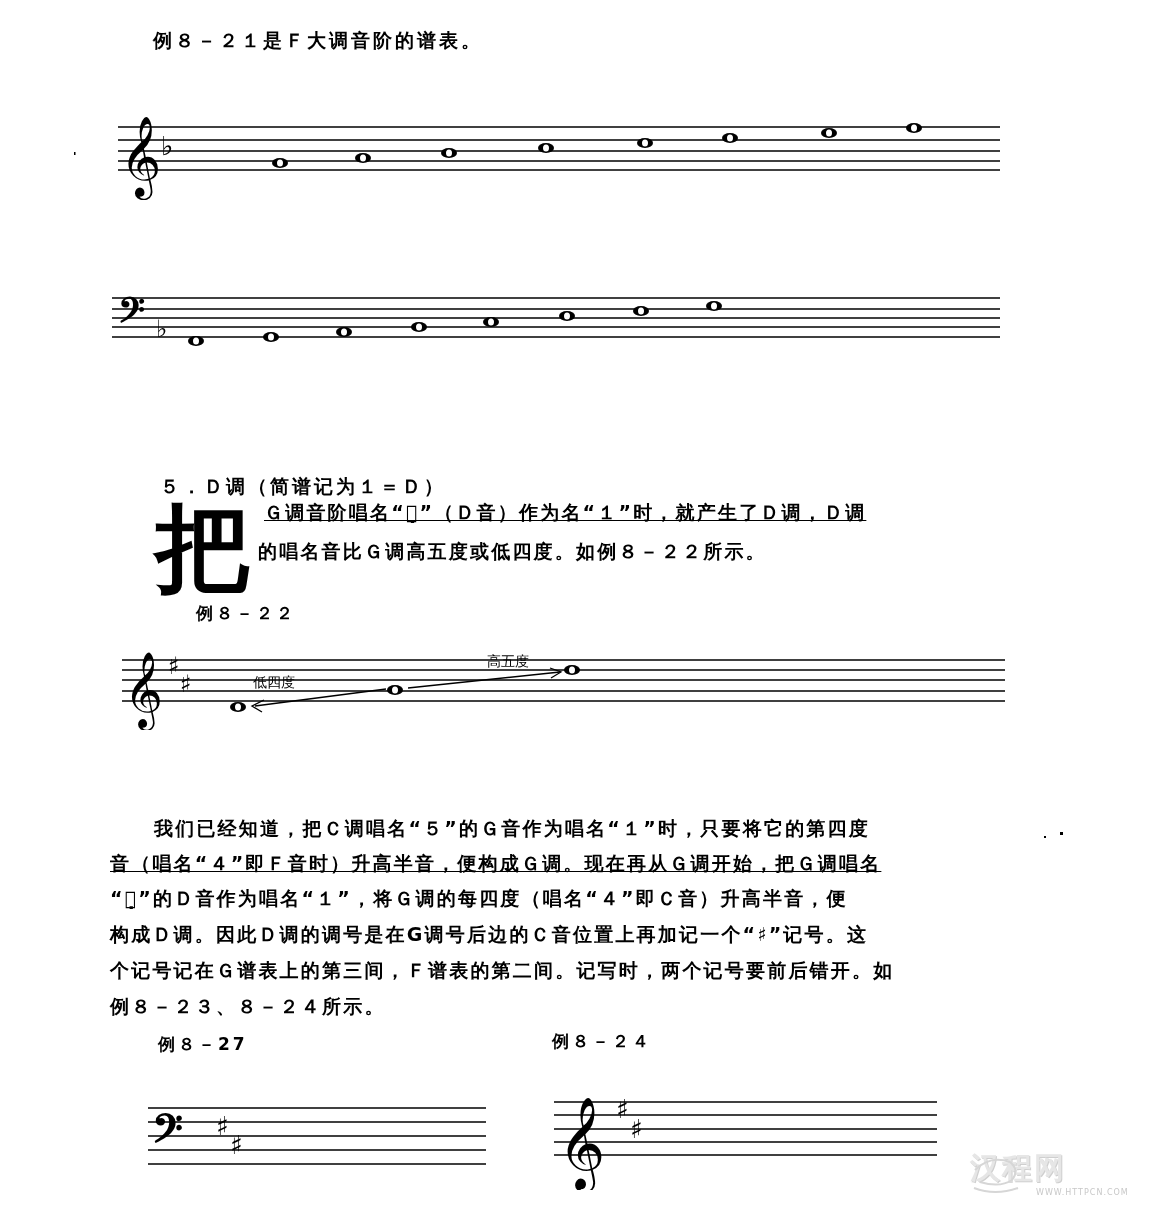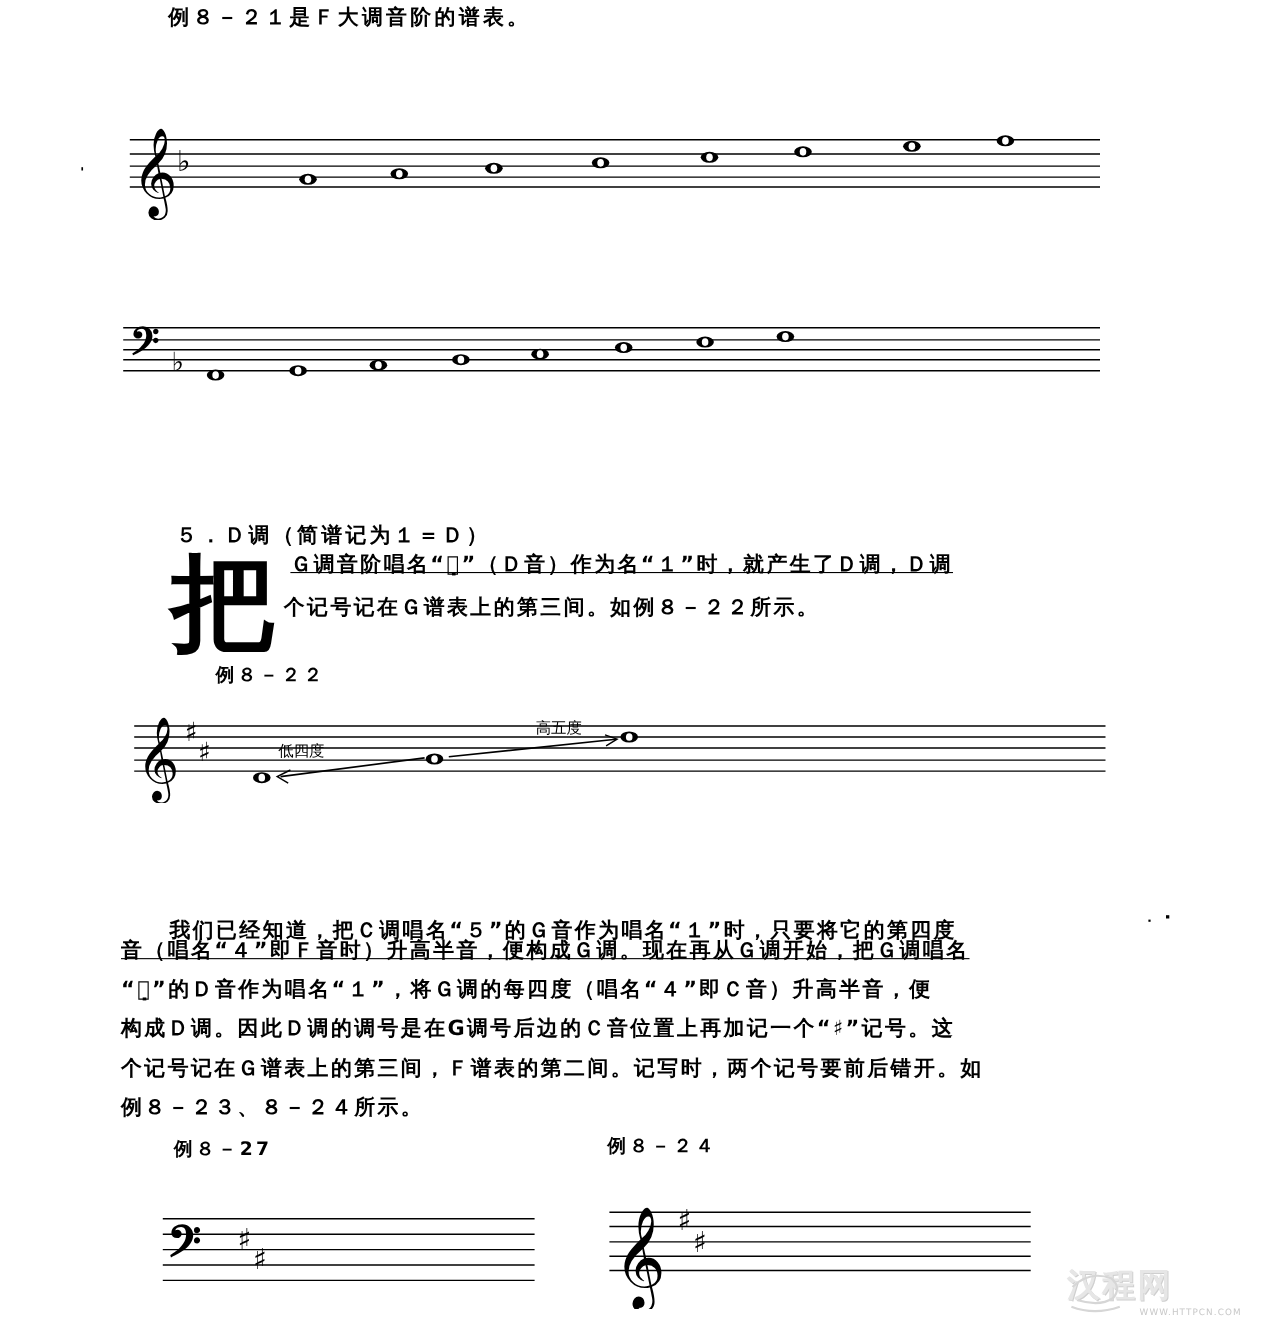--- a/index.html
+++ b/index.html
@@ -7,21 +7,21 @@
     .abs { position:absolute; }
     .txt { font-size:19px; letter-spacing:3px; white-space:nowrap; font-weight:bold; font-family:"DejaVu Sans", sans-serif; }
     .line { font-size:19px; white-space:nowrap; font-weight:bold; font-family:"DejaVu Sans", sans-serif; letter-spacing:2.2px; }
     .dropcap { font-size:96px; font-weight:bold; line-height:1; font-family:"DejaVu Serif", serif; }
     svg text { font-family:"DejaVu Serif", serif; }
     .wm { color:#e4e4e4; }
   </style>
 </head>
 <body>
 
-<div class="abs txt" style="left:153px; top:3px;">例８－２１是Ｆ大调音阶的谱表。</div>
+<div class="abs txt" style="left:153px; top:28px;">例８－２１是Ｆ大调音阶的谱表。</div>
 
 <svg class="abs" style="left:0; top:100px;" width="1156" height="100">
   <g stroke="#000" stroke-width="1.3">
     <line x1="118" y1="27" x2="1000" y2="27"></line>
     <line x1="118" y1="40" x2="1000" y2="40"></line>
     <line x1="118" y1="51" x2="1000" y2="51"></line>
     <line x1="118" y1="61" x2="1000" y2="61"></line>
     <line x1="118" y1="70" x2="1000" y2="70"></line>
   </g>
   <text x="120" y="80" font-size="70">𝄞</text>
@@ -75,21 +75,21 @@
     <ellipse cx="714" cy="26" rx="8" ry="5"></ellipse>
       <ellipse cx="714" cy="26" rx="3" ry="3.5" fill="#fff"></ellipse>
   </g>
 </svg>
 
 <div class="abs txt" style="left:160px; top:474px;">５．Ｄ调（简谱记为１＝Ｄ）</div>
 
 <div class="abs dropcap" style="left:155px; top:500px;">把</div>
 
 <div class="abs line" style="left:264px; top:500px;text-decoration:underline;">Ｇ调音阶唱名“５̣”（Ｄ音）作为名“１”时，就产生了Ｄ调，Ｄ调</div>
-<div class="abs line" style="left:258px; top:539px;">个记号记在Ｇ谱表上的第三间。如例８－２２所示。</div>
+<div class="abs line" style="left:258px; top:539px;">的唱名音比Ｇ调高五度或低四度。如例８－２２所示。</div>
 
 <div class="abs txt" style="left:156px; top:602px; font-size:17px;margin-left:40px;">例８－２２</div>
 
 <svg class="abs" style="left:0; top:640px;" width="1156" height="90">
   <g stroke="#000" stroke-width="1.3">
     <line x1="122" y1="20" x2="1005" y2="20"></line>
     <line x1="122" y1="30" x2="1005" y2="30"></line>
     <line x1="122" y1="40" x2="1005" y2="40"></line>
     <line x1="122" y1="51" x2="1005" y2="51"></line>
     <line x1="122" y1="61" x2="1005" y2="61"></line>
@@ -106,21 +106,21 @@
       <ellipse cx="572" cy="30" rx="3" ry="3.5" fill="#fff"></ellipse>
   </g>
   <line x1="255" y1="66" x2="386" y2="49" stroke="#000" stroke-width="1.5"></line>
   <polyline points="264,60 252,66 262,72" fill="none" stroke="#000" stroke-width="1.3"></polyline>
   <line x1="408" y1="48" x2="560" y2="32" stroke="#000" stroke-width="1.5"></line>
   <polyline points="550,28 561,32 551,38" fill="none" stroke="#000" stroke-width="1.3"></polyline>
   <text x="253" y="47" font-size="14">低四度</text>
   <text x="487" y="26" font-size="14">高五度</text>
 </svg>
 
-<div class="abs line" style="left:154px; top:816px;margin-top:17px;">我们已经知道，把Ｃ调唱名“５”的Ｇ音作为唱名“１”时，只要将它的第四度</div>
+<div class="abs line" style="left:154px; top:816px;">我们已经知道，把Ｃ调唱名“５”的Ｇ音作为唱名“１”时，只要将它的第四度</div>
 <div class="abs line" style="left:110px; top:851px;text-decoration:underline;">音（唱名“４”即Ｆ音时）升高半音，便构成Ｇ调。现在再从Ｇ调开始，把Ｇ调唱名</div>
 <div class="abs line" style="left:110px; top:886px;">“５̣”的Ｄ音作为唱名“１”，将Ｇ调的每四度（唱名“４”即Ｃ音）升高半音，便</div>
 <div class="abs line" style="left:110px; top:922px;">构成Ｄ调。因此Ｄ调的调号是在G调号后边的Ｃ音位置上再加记一个“♯”记号。这</div>
 <div class="abs line" style="left:110px; top:958px;">个记号记在Ｇ谱表上的第三间，Ｆ谱表的第二间。记写时，两个记号要前后错开。如</div>
 <div class="abs line" style="left:110px; top:994px;">例８－２３、８－２４所示。</div>
 
 <div class="abs" style="left:1060px; top:832px; width:3px; height:3px; background:#000;"></div>
 <div class="abs" style="left:1044px; top:836px; width:2px; height:2px; background:#000;"></div>
 
 <div class="abs txt" style="left:158px; top:1033px; font-size:17px;">例８－27</div>

